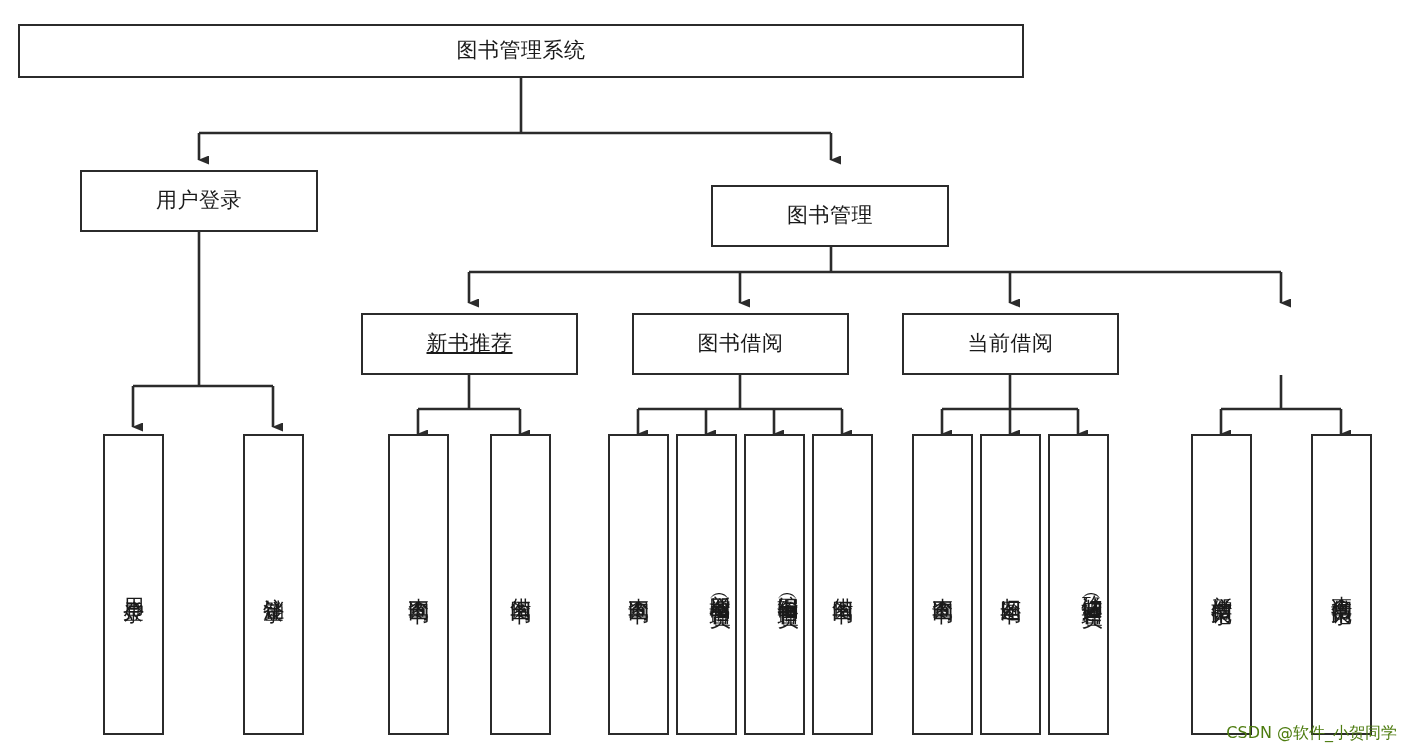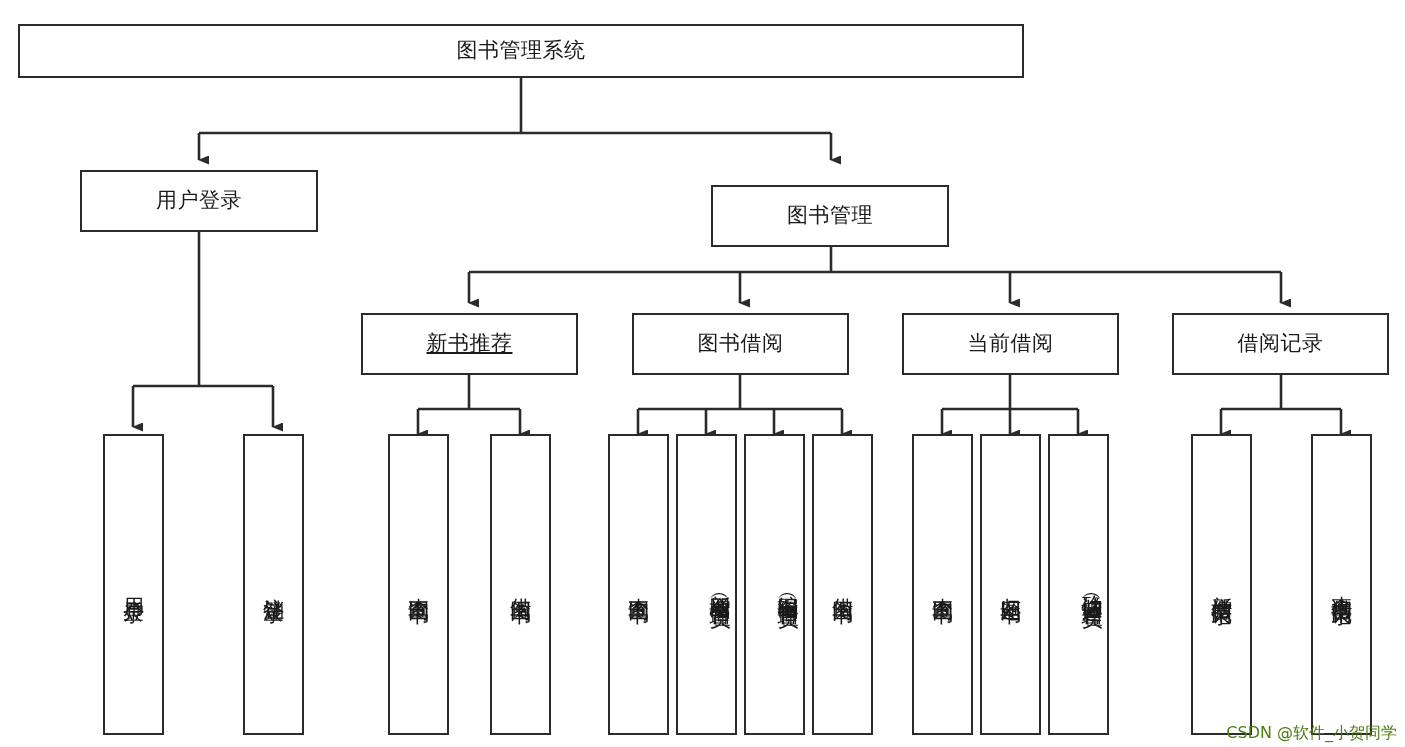--- a/index.html
+++ b/index.html
@@ -134,23 +134,20 @@
 
   <div class="node node-h" style="left:361px; top:313px; width:217px; height:62px;text-decoration:underline;">
     <span>新书推荐</span>
   </div>
   <div class="node node-h" style="left:632px; top:313px; width:217px; height:62px;">
     <span>图书借阅</span>
   </div>
   <div class="node node-h" style="left:902px; top:313px; width:217px; height:62px;">
     <span>当前借阅</span>
   </div>
-  <div class="node node-h" style="left:1172px; top:313px; width:217px; height:62px;">
-    <span>借阅记录</span>
-  </div>
 
   <div class="node node-v" style="left:103px; top:434px; width:61px; height:301px;">
     <span>用户登录</span>
   </div>
   <div class="node node-v" style="left:243px; top:434px; width:61px; height:301px;">
     <span>注销登录</span>
   </div>
 
   <div class="node node-v" style="left:388px; top:434px; width:61px; height:301px;">
     <span>查询图书</span>

